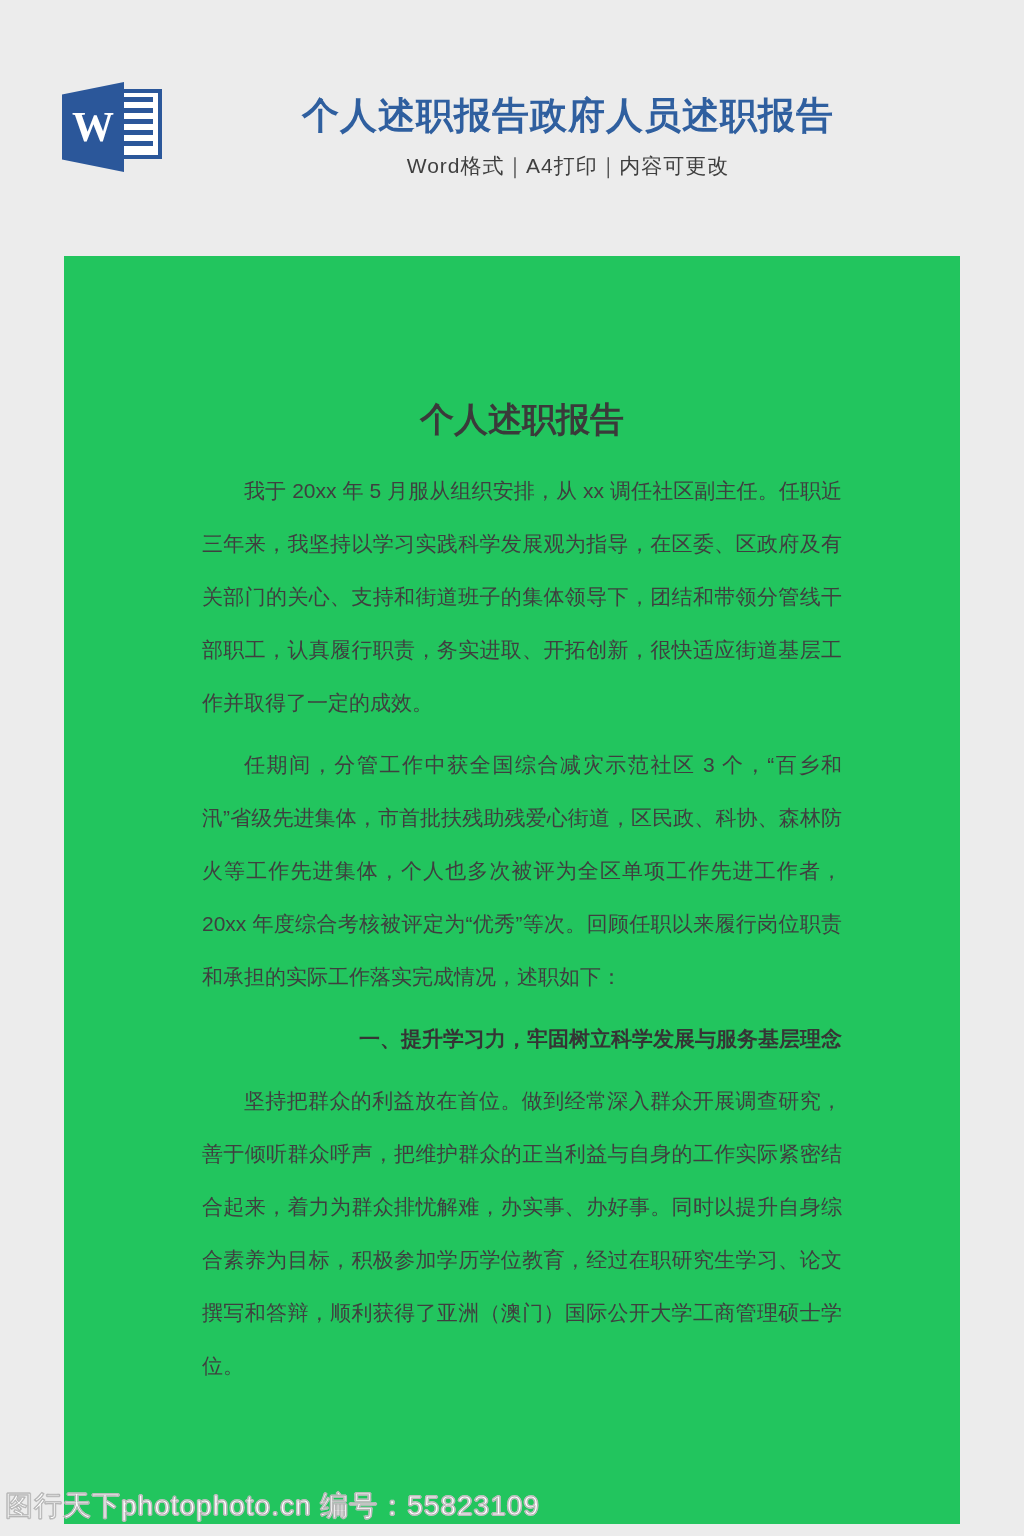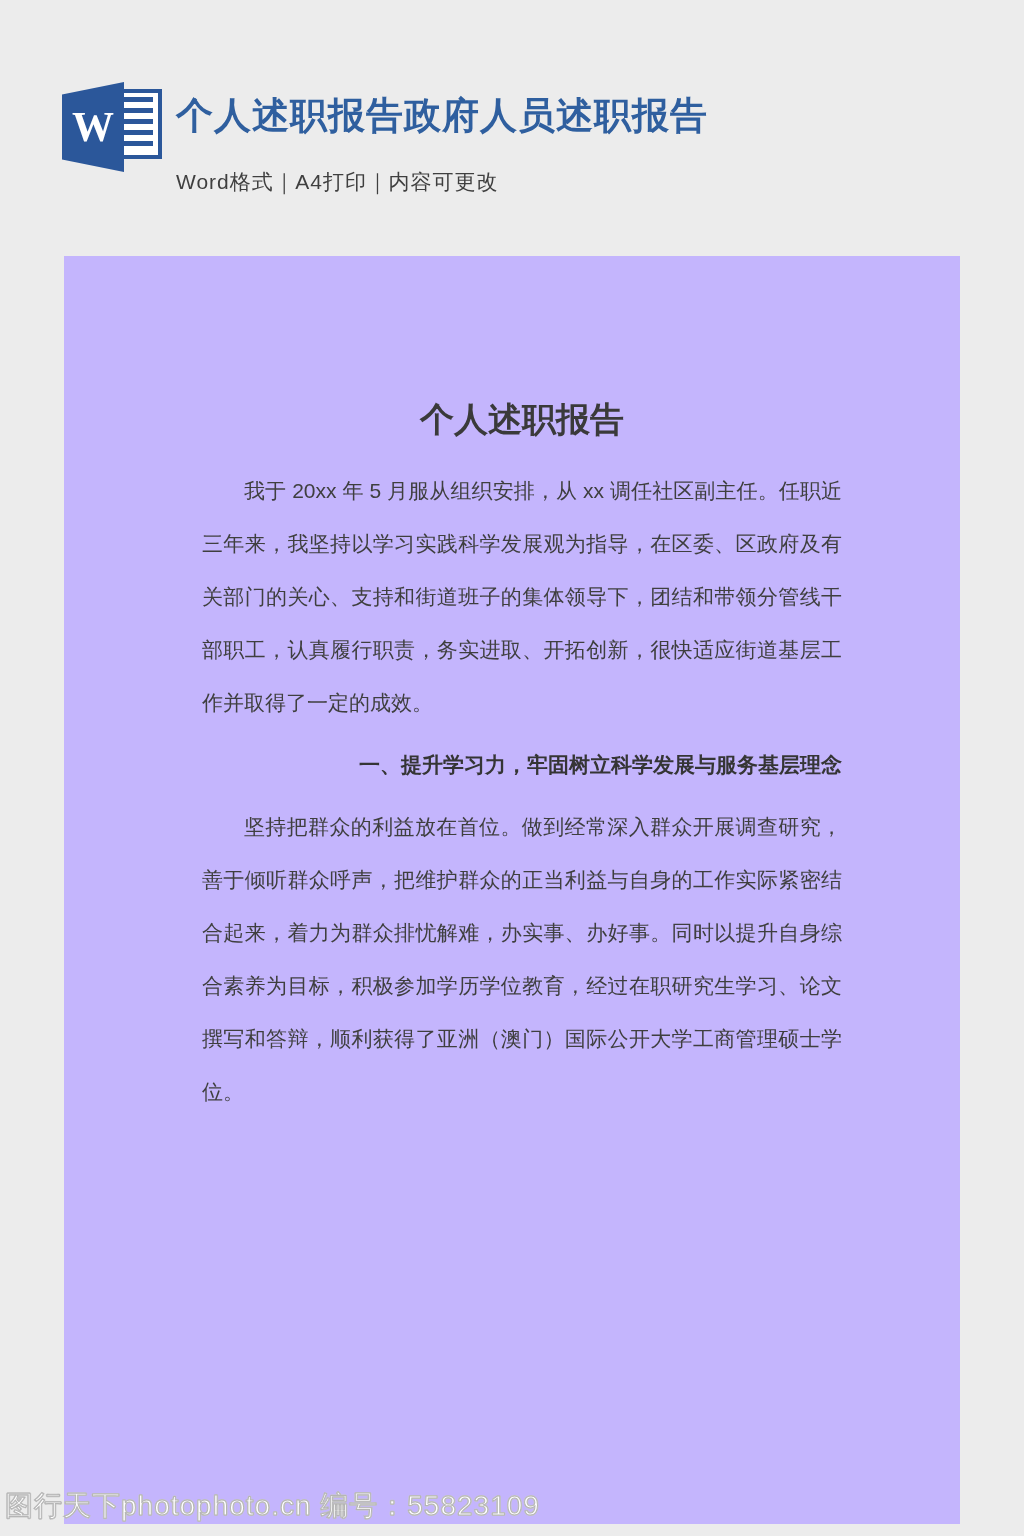--- a/index.html
+++ b/index.html
@@ -58,42 +58,43 @@
     font-weight: bold;
     font-size: 42px;
     line-height: 1;
     font-family: "Liberation Serif", "DejaVu Serif", serif;
   }
 
   .header-text {
     position: absolute;
     left: 176px; top: 92px;
     width: 784px;
+    text-align: center;
   }
   .header-title {
     font-size: 37px;
     font-weight: bold;
     color: #2f5f9f;
     letter-spacing: 1px;
     line-height: 1.3;
   }
   .header-subtitle {
-    margin-top: 28px;
+    margin-top: 12px;
     font-size: 21px;
     color: #3f3f3f;
     letter-spacing: 1px;
   }
 
   
   .doc-page {
     position: absolute;
     left: 64px; top: 256px;
     width: 896px;
     height: 1268px;
-    background: #c4b5fd;
+    background: #22c55e;
     padding: 140px 118px 0 138px;
   }
   .doc-title {
     text-align: center;
     font-size: 34px;
     font-weight: bold;
     color: #3a3a3a;
     margin-bottom: 20px;
     line-height: 1.4;
   }
@@ -141,18 +142,19 @@
   <div class="header-text">
     <div class="header-title">个人述职报告政府人员述职报告</div>
     <div class="header-subtitle">Word格式｜A4打印｜内容可更改</div>
   </div>
 </div>
 
 <div class="doc-page">
   <div class="doc-title">个人述职报告</div>
   <div>
       <p class="doc-para">我于 20xx 年 5 月服从组织安排，从 xx 调任社区副主任。任职近三年来，我坚持以学习实践科学发展观为指导，在区委、区政府及有关部门的关心、支持和街道班子的集体领导下，团结和带领分管线干部职工，认真履行职责，务实进取、开拓创新，很快适应街道基层工作并取得了一定的成效。</p>
+      <p class="doc-para">任期间，分管工作中获全国综合减灾示范社区 3 个，“百乡和汛”省级先进集体，市首批扶残助残爱心街道，区民政、科协、森林防火等工作先进集体，个人也多次被评为全区单项工作先进工作者，20xx 年度综合考核被评定为“优秀”等次。回顾任职以来履行岗位职责和承担的实际工作落实完成情况，述职如下：</p>
       <h3 class="doc-heading">一、提升学习力，牢固树立科学发展与服务基层理念</h3>
       <p class="doc-para">坚持把群众的利益放在首位。做到经常深入群众开展调查研究，善于倾听群众呼声，把维护群众的正当利益与自身的工作实际紧密结合起来，着力为群众排忧解难，办实事、办好事。同时以提升自身综合素养为目标，积极参加学历学位教育，经过在职研究生学习、论文撰写和答辩，顺利获得了亚洲（澳门）国际公开大学工商管理硕士学位。</p>
     </div>
 </div>
 
 <div class="watermark">图行天下photophoto.cn 编号：55823109</div>
 
 </body></html>

